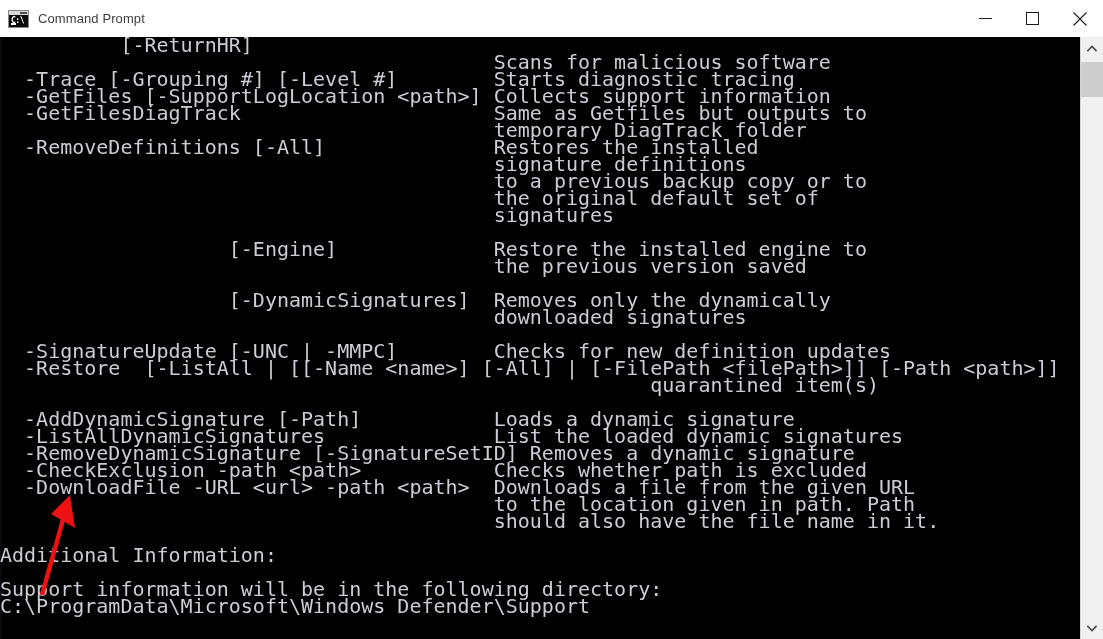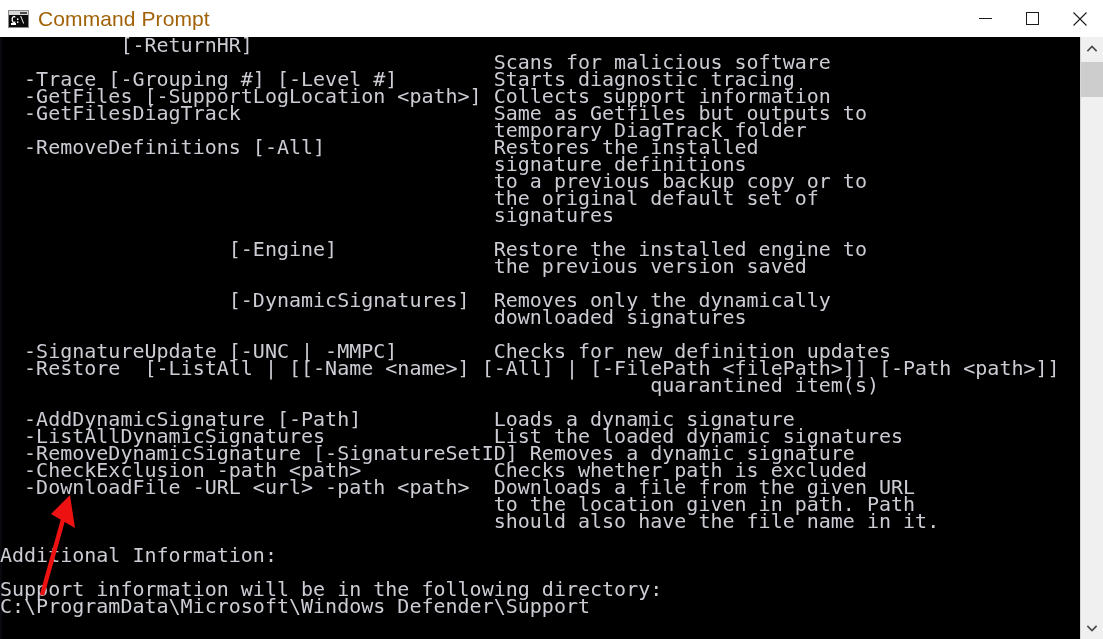--- a/index.html
+++ b/index.html
@@ -71,22 +71,22 @@
     letter-spacing: -0.5px;
     font-weight: bold;
   }
   #app-icon .ic-cursor {
     position: absolute;
     left: 2px; bottom: 2px;
     width: 5px; height: 2px;
     background: #ffffff;
   }
   #window-title {
-    font-size: 21px;
-    color: #a16207;
+    font-size: 13px;
+    color: #404040;
     white-space: nowrap;
     letter-spacing: 0.1px;
   }
 
   #title-buttons {
     display: flex;
     height: 37px;
     flex: 0 0 auto;
   }
   .win-btn {

